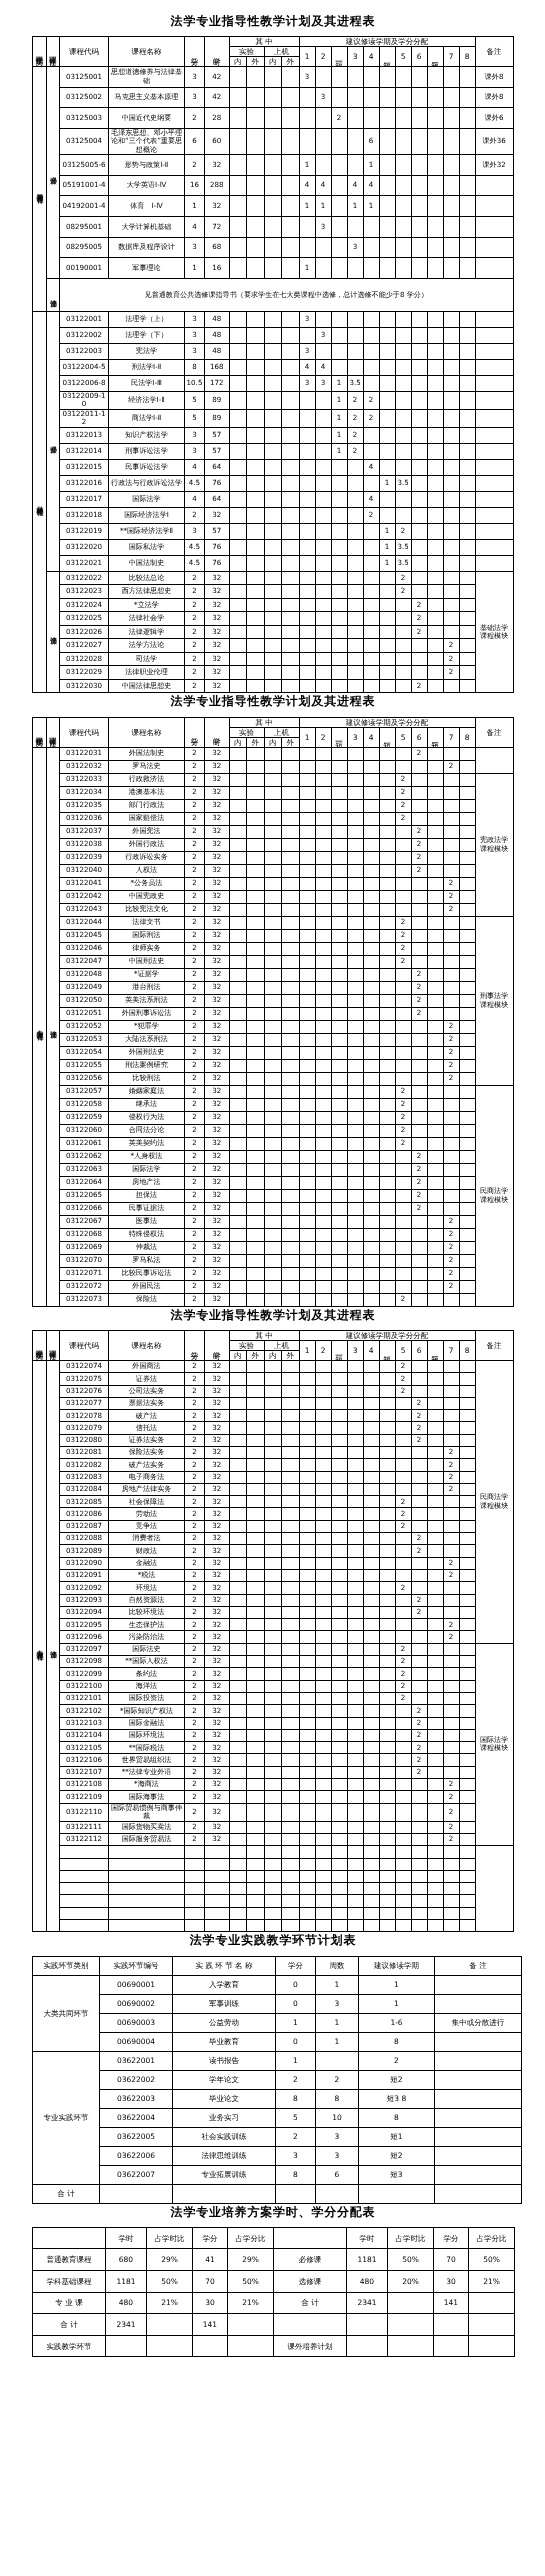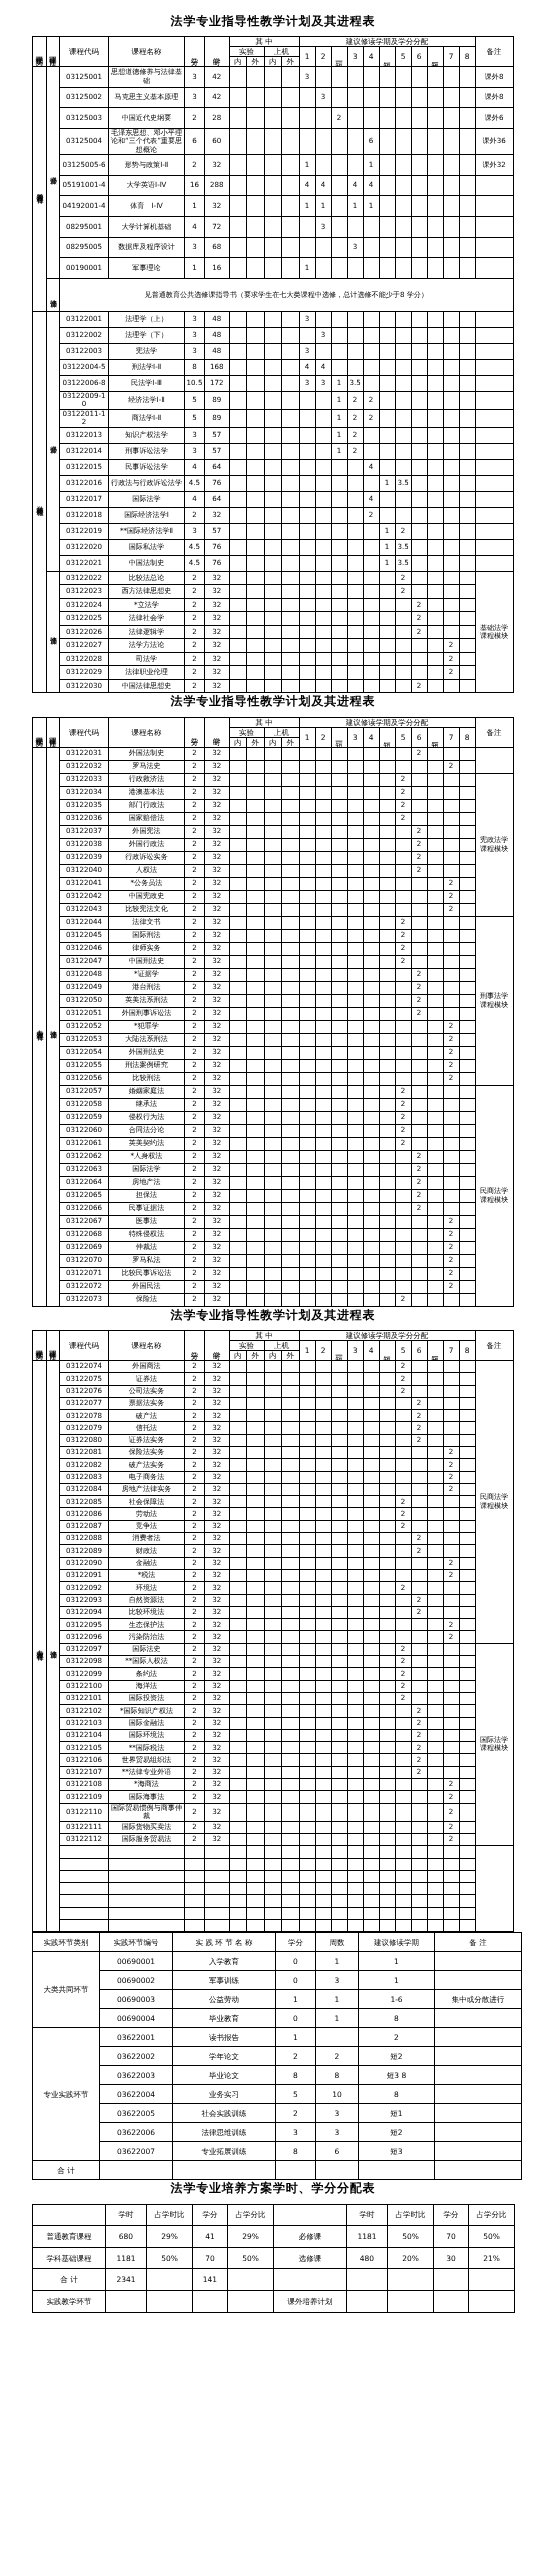--- a/index.html
+++ b/index.html
@@ -2867,20 +2867,21 @@
             <td></td>
             <td></td>
             <td></td>
             <td></td>
             <td></td>
           </tr>
         </tbody>
       </table>
     </div>
 
+  <h2 class="doc-title gap-l">法学专业实践教学环节计划表</h2>
   <div id="practice">
       <table class="grid practice">
         <colgroup>
           <col style="width: 67px;">
           <col style="width: 73px;">
           <col style="width: 103px;">
           <col style="width: 40px;">
           <col style="width: 43px;">
           <col style="width: 76px;">
           <col style="width: 87px;">
@@ -3048,20 +3049,32 @@
             <td>50%</td>
             <td>70</td>
             <td>50%</td>
             <td>选修课</td>
             <td>480</td>
             <td>20%</td>
             <td>30</td>
             <td>21%</td>
           </tr>
           <tr>
+            <td>专  业  课</td>
+            <td>480</td>
+            <td>21%</td>
+            <td>30</td>
+            <td>21%</td>
+            <td>合    计</td>
+            <td>2341</td>
+            <td></td>
+            <td>141</td>
+            <td></td>
+          </tr>
+          <tr>
             <td>合    计</td>
             <td>2341</td>
             <td></td>
             <td>141</td>
             <td></td>
             <td></td>
             <td></td>
             <td></td>
             <td></td>
             <td></td>

